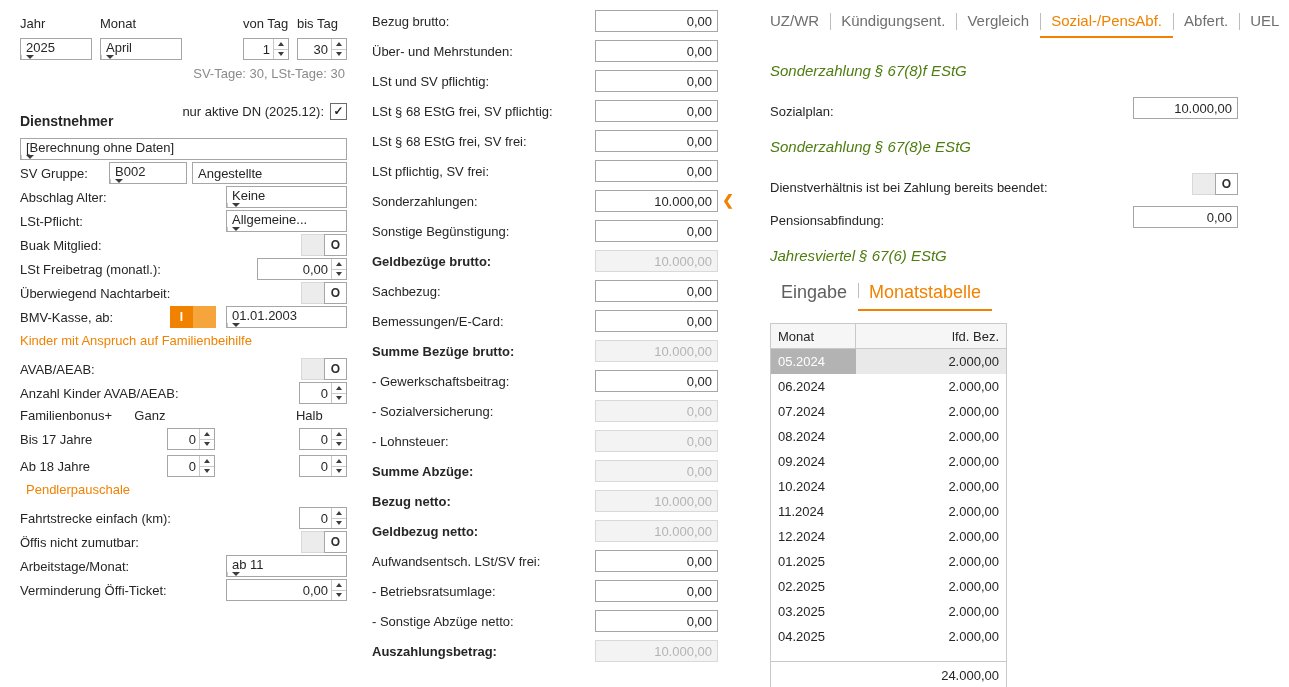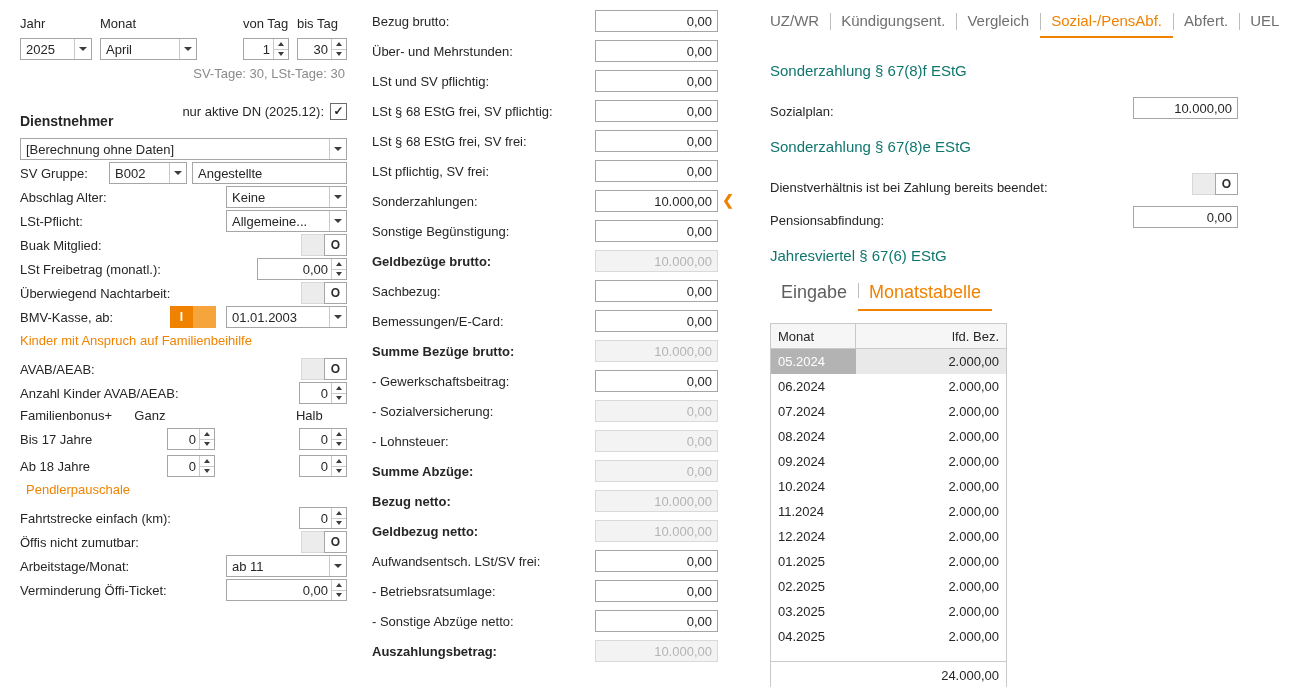--- a/index.html
+++ b/index.html
@@ -15,21 +15,21 @@
   .lbl { color:#262626; white-space:nowrap; }
   .muted { color:#8a8a8a; }
   .bold { font-weight:700; }
 
   
   .col-left  { position:absolute; left:20px;  top:16px; width:327px; }
   .col-mid   { position:absolute; left:372px; top:10px; width:360px; }
   .col-right { position:absolute; left:770px; top:10px; width:512px; }
 
   
-  .combo { display:flex; height:22px; border:1px solid #a6a6a6; background:#fff; }
+  .combo { display:flex; height:22px; border:1px solid #a6a6a6; background:#fff;flex-direction:column; }
   .combo .val { flex:1; display:flex; align-items:center; padding-left:5px; overflow:hidden; white-space:nowrap; }
   .combo .arrow { width:17px; display:flex; align-items:center; justify-content:center; border-left:1px solid #c9c9c9; }
   .combo .arrow::after { content:""; width:0; height:0; border-left:4px solid transparent; border-right:4px solid transparent; border-top:4px solid #3c3c3c; }
 
   .spin { display:flex; height:22px; border:1px solid #a6a6a6; background:#fff; }
   .spin .val { flex:1; display:flex; align-items:center; justify-content:flex-end; padding-right:3px; overflow:hidden; }
   .spin .btns { width:15px; display:flex; flex-direction:column; border-left:1px solid #c9c9c9; }
   .spin .btn { flex:1; display:flex; align-items:center; justify-content:center; }
   .spin .btn + .btn { border-top:1px solid #c9c9c9; }
   .spin .btn.up::after { content:""; width:0;height:0;border-left:3px solid transparent;border-right:3px solid transparent;border-bottom:4px solid #3c3c3c; }
@@ -47,21 +47,21 @@
   .checkbox { width:17px; height:17px; border:1px solid #6b6b6b; background:#fff;
               display:flex; align-items:center; justify-content:center;
               font-size:12px; font-weight:700; color:#222; margin-left:6px; }
 
   .field { height:22px; border:1px solid #a6a6a6; background:#fff;
            display:flex; align-items:center; justify-content:flex-end; padding-right:5px; }
   .field.disabled { background:#f3f3f3; border-color:#d9d9d9; color:#b4b4b4; }
 
   .w46 { width:46px; } .w50 { width:50px; } .w48 { width:48px; }
   .w72 { width:72px; } .w78 { width:78px; } .w90 { width:90px; }
-  .w97 { width:97px; } .w105 { width:105px; } .w121 { width:121px; }
+  .w97 { width:82px; } .w105 { width:105px; } .w121 { width:121px; }
   .ml-auto { margin-left:auto; }
 
   
   .pgrid { display:grid; grid-template-columns:72px 97px 1fr 46px 50px; column-gap:8px; row-gap:7px; align-items:center; }
   .days-line { text-align:right; margin:6px 2px 12px 0; }
   .dn-row { display:flex; align-items:center; justify-content:space-between; margin-bottom:9px; }
   .dn-title { font-size:14px; font-weight:700;margin-top:20px; }
   .dn-right { display:flex; align-items:center; }
   .form-row { display:flex; align-items:center; height:22px; margin-bottom:2px; }
   .form-row .lbl { flex:1; }
@@ -85,21 +85,21 @@
 
   
   .tabs { display:flex; align-items:flex-start; font-size:15px; color:#6f6f6f; margin-bottom:24px; }
   .tab { padding:2px 11px 7px; white-space:nowrap; position:relative; }
   .tab:first-child { padding-left:0; }
   .tab + .tab::before { content:""; position:absolute; left:0; top:3px; height:17px; width:1px; background:#bdbdbd; }
   .tab.active { color:#f08200; border-bottom:2px solid #f08200; }
   .subtabs { display:flex; align-items:flex-start; font-size:14px; color:#5f5f5f; margin:2px 0 12px; }
   .subtabs .tab { font-size:18px; padding:2px 11px 6px; }
   .subtabs .tab + .tab::before { top:3px; height:15px; }
-  .sec-title { font-size:15px; font-weight:400; color:#0f766e; margin:0 0 16px; }
+  .sec-title { font-size:15px; font-weight:400; color:#4d7c0f; margin:0 0 16px;font-style:italic; }
   .r-row { display:flex; align-items:flex-end; height:24px; margin-bottom:9px; padding-right:44px; }
   .r-row .lbl { flex:1; }
   .r-gap { height:10px; }
 
   .mtable { width:237px; height:366px; border:1px solid #c9c9c9; display:flex; flex-direction:column; font-size:13px; }
   .thead { display:flex; height:25px; flex:0 0 25px; background:#f6f6f6; border-bottom:1px solid #c9c9c9; }
   .th { display:flex; align-items:center; padding:0 7px; }
   .th-monat { width:85px; border-right:1px solid #c9c9c9; }
   .th-bez { flex:1; justify-content:flex-end; }
   .trow { display:flex; height:25px; flex:0 0 25px; }

